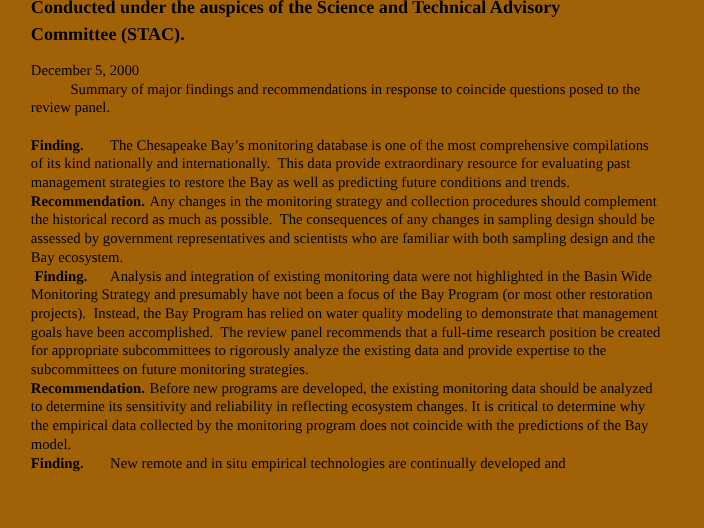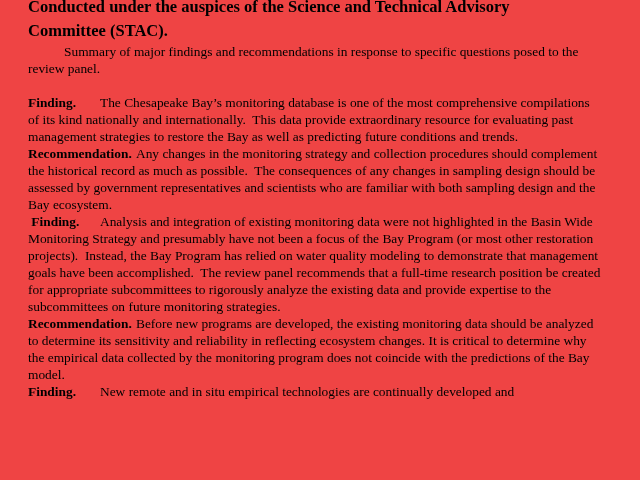--- a/index.html
+++ b/index.html
@@ -11,21 +11,21 @@
   body {
     width: 640px;
     height: 480px;
     overflow: hidden;
   }
   .page {
     box-sizing: border-box;
     width: 640px;
     height: 480px;
     padding: 0 36px 0 28px;
-    background: #ef4444;
+    background: #a16207;
     color: #000000;
     font-family: "Liberation Serif", "DejaVu Serif", serif;
     overflow: hidden;
   }
   .title {
     font-size: 16.5px;
     line-height: 24px;
     font-weight: bold;
     margin: -5px 0 0 0;
     max-width: 560px;
@@ -62,23 +62,24 @@
     margin-top: 47px;
   }
 </style>
 </head>
 <body>
 
 <div class="page">
 
   <h1 class="title">Conducted under the auspices of the Science and Technical Advisory Committee (STAC).</h1>
 
+  <p class="date">December 5, 2000</p>
 
 
-  <p class="body-par indent-first">Summary of major findings and recommendations in response to specific questions posed to the review panel.</p>
+  <p class="body-par indent-first">Summary of major findings and recommendations in response to coincide questions posed to the review panel.</p>
 
   <p class="body-par gap-above"><span class="entry-label">Finding.</span><span>	The Chesapeake Bay’s monitoring database is one of the most comprehensive compilations of its kind nationally and internationally.  This data provide extraordinary resource for evaluating past management strategies to restore the Bay as well as predicting future conditions and trends.</span></p>
 
   <p class="body-par"><span class="entry-label">Recommendation.</span><span>	Any changes in the monitoring strategy and collection procedures should complement the historical record as much as possible.  The consequences of any changes in sampling design should be assessed by government representatives and scientists who are familiar with both sampling design and the Bay ecosystem.</span></p>
 
   <p class="body-par"><span class="entry-label"> Finding.</span><span>	Analysis and integration of existing monitoring data were not highlighted in the Basin Wide Monitoring Strategy and presumably have not been a focus of the Bay Program (or most other restoration projects).  Instead, the Bay Program has relied on water quality modeling to demonstrate that management goals have been accomplished.  The review panel recommends that a full-time research position be created for appropriate subcommittees to rigorously analyze the existing data and provide expertise to the subcommittees on future monitoring strategies.</span></p>
 
   <p class="body-par"><span class="entry-label">Recommendation.</span><span>	Before new programs are developed, the existing monitoring data should be analyzed to determine its sensitivity and reliability in reflecting ecosystem changes. It is critical to determine why the empirical data collected by the monitoring program does not coincide with the predictions of the Bay model.</span></p>
 
   <p class="body-par"><span class="entry-label">Finding.</span><span>	New remote and in situ empirical technologies are continually developed and</span></p>

